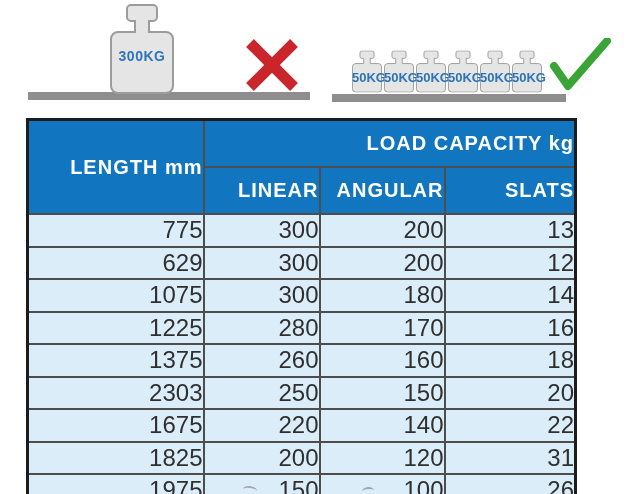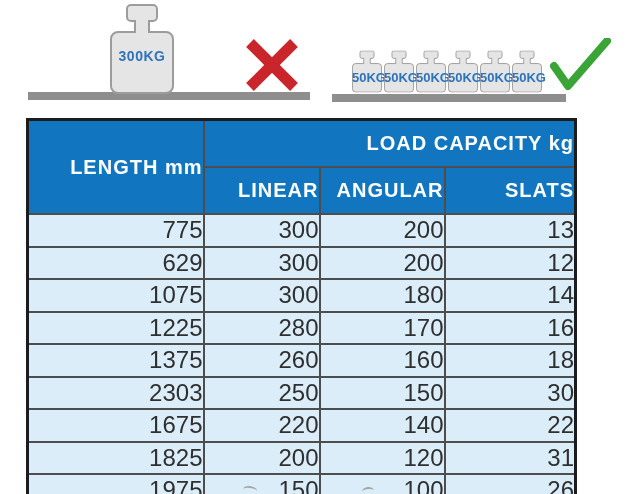--- a/index.html
+++ b/index.html
@@ -170,21 +170,21 @@
         <tr>
           <td>1375</td>
           <td>260</td>
           <td>160</td>
           <td>18</td>
         </tr>
         <tr>
           <td>2303</td>
           <td>250</td>
           <td>150</td>
-          <td>30</td>
+          <td>20</td>
         </tr>
         <tr>
           <td>1675</td>
           <td>220</td>
           <td>140</td>
           <td>22</td>
         </tr>
         <tr>
           <td>1825</td>
           <td>200</td>

